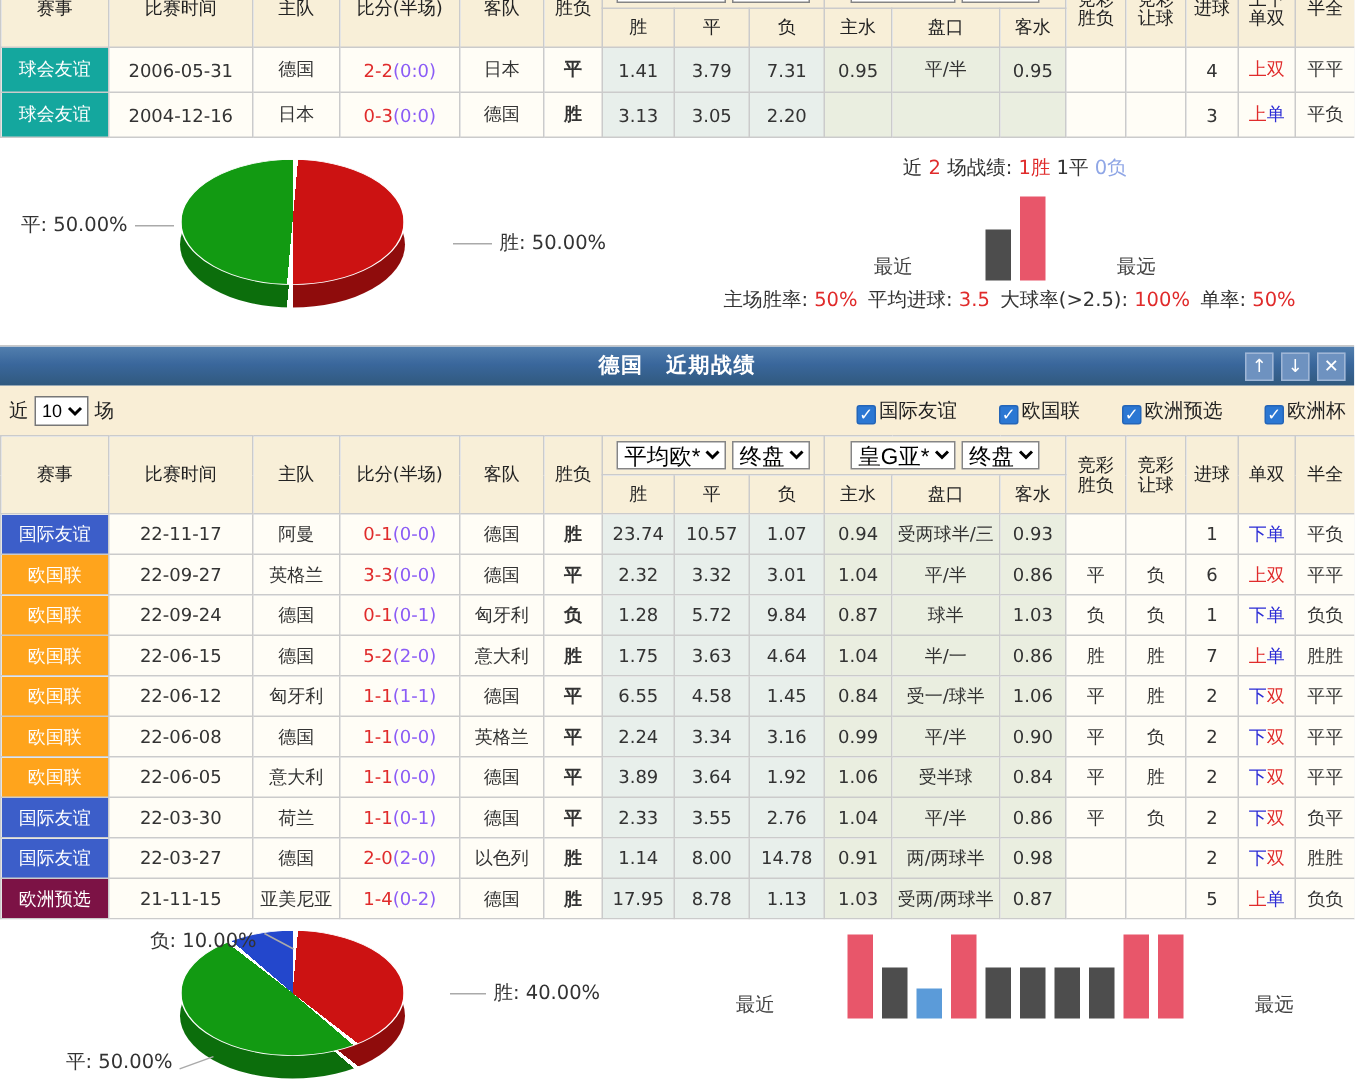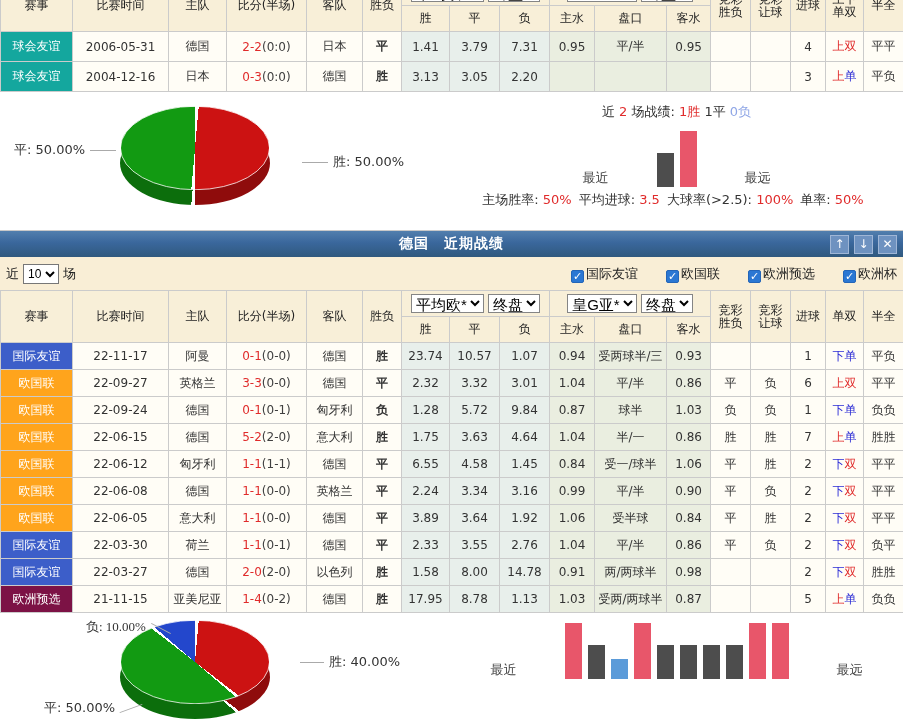--- a/index.html
+++ b/index.html
@@ -12,21 +12,21 @@
 .stat th,.stat td{border:1px solid #cbcbcb;text-align:center;white-space:nowrap;overflow:hidden;padding:0;}
 .stat th{background:#f8efd8;font-weight:normal;color:#222;height:26px;line-height:13px;}
 .stat td{background:#fffdf6;color:#333;height:27px;}
 table.top-t td{height:30px;}
 td.odds{background:#e8efeb;}
 td.asian{background:#eaeee0;}
 td.league{color:#fff;font-size:12px;}
 .t-red{color:#e02b2b;}
 .t-green{color:#229a2b;}
 .t-blue{color:#2b2bd5;}
-.t-dred{color:#404040;}
+.t-dred{color:#8b5cf6;}
 .t-lblue{color:#8fa6e6;}
 .t-k{color:#333;}
 .bold{font-weight:bold;}
 .stat select{font-size:15px;height:19px;border:1px solid #858585;background:#fff;max-width:96px;vertical-align:middle;}
 .h2h-wrap{height:93px;overflow:hidden;}
 .h2h-wrap table{margin-top:-21px;}
 
 
 .summary{display:flex;width:903px;position:relative;background:#fff;}
 .summary.top{height:137px;}
@@ -37,21 +37,21 @@
 .pie-face{border:1px solid #fff;}
 #pie1 .pie-face{left:120px;top:-20px;}
 #pie1 .pie-depth{left:120px;top:-5px;}
 #pie2 .pie-face{left:120px;top:-26px;}
 #pie2 .pie-depth{left:120px;top:-11px;}
 .pie-label{position:absolute;font-size:13px;color:#333;white-space:nowrap;}
 #pie1 .pos-left{left:14px;top:48px;}
 #pie1 .pos-left::after{content:"";display:inline-block;width:26px;height:1px;background:#aaa;vertical-align:middle;margin-left:5px;}
 #pie1 .pos-right{left:302px;top:60px;}
 #pie1 .pos-right::before{content:"";display:inline-block;width:26px;height:1px;background:#aaa;vertical-align:middle;margin-right:5px;}
-#pie2 .pos-topleft{left:86px;top:5px;font-family:Liberation Serif, serif;}
+#pie2 .pos-topleft{left:100px;top:5px;}
 #pie2 .pos-topleft::after{content:"";display:inline-block;width:22px;height:1px;background:#aaa;vertical-align:middle;margin-left:4px;transform:rotate(28deg);}
 #pie2 .pos-right{left:300px;top:40px;}
 #pie2 .pos-right::before{content:"";display:inline-block;width:24px;height:1px;background:#aaa;vertical-align:middle;margin-right:5px;}
 #pie2 .pos-bottomleft{left:44px;top:86px;}
 #pie2 .pos-bottomleft::after{content:"";display:inline-block;width:24px;height:1px;background:#aaa;vertical-align:middle;margin-left:4px;transform:rotate(-20deg);}
 .headline{margin-top:10px;font-size:13px;}
 .trend-row{display:flex;align-items:flex-end;margin-top:4px;height:62px;}
 .trend-bars{display:flex;align-items:flex-end;gap:6px;margin:0 48px;}
 .bar{width:17px;}
 .near-far{font-size:13px;color:#444;}
@@ -408,21 +408,21 @@
           <td class=""><span class="t-blue">下</span><span class="t-red">双</span></td>
           <td class="t-blue">负平</td>
         </tr>
         <tr>
           <td class="league" style="background:#3c5ec9">国际友谊</td>
           <td class="">22-03-27</td>
           <td class="t-green">德国</td>
           <td class=""><span class="t-red">2-0</span><span class="t-dred">(2-0)</span></td>
           <td class="">以色列</td>
           <td class="bold t-red">胜</td>
-          <td class="odds">1.58</td>
+          <td class="odds">1.14</td>
           <td class="odds">8.00</td>
           <td class="odds">14.78</td>
           <td class="asian">0.91</td>
           <td class="asian">两/两球半</td>
           <td class="asian">0.98</td>
           <td class=""></td>
           <td class=""></td>
           <td class="t-red">2</td>
           <td class=""><span class="t-blue">下</span><span class="t-red">双</span></td>
           <td class="t-blue">胜胜</td>

